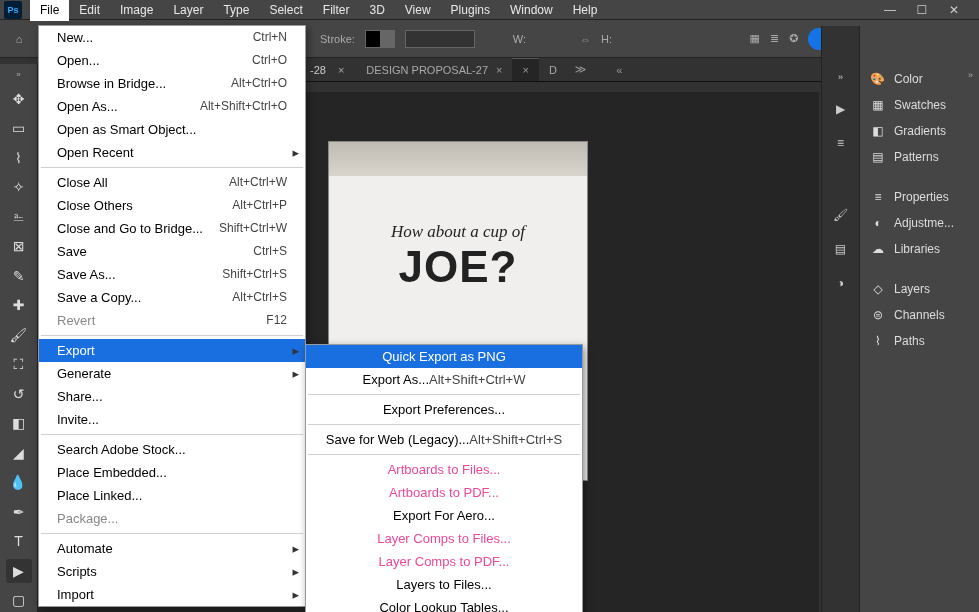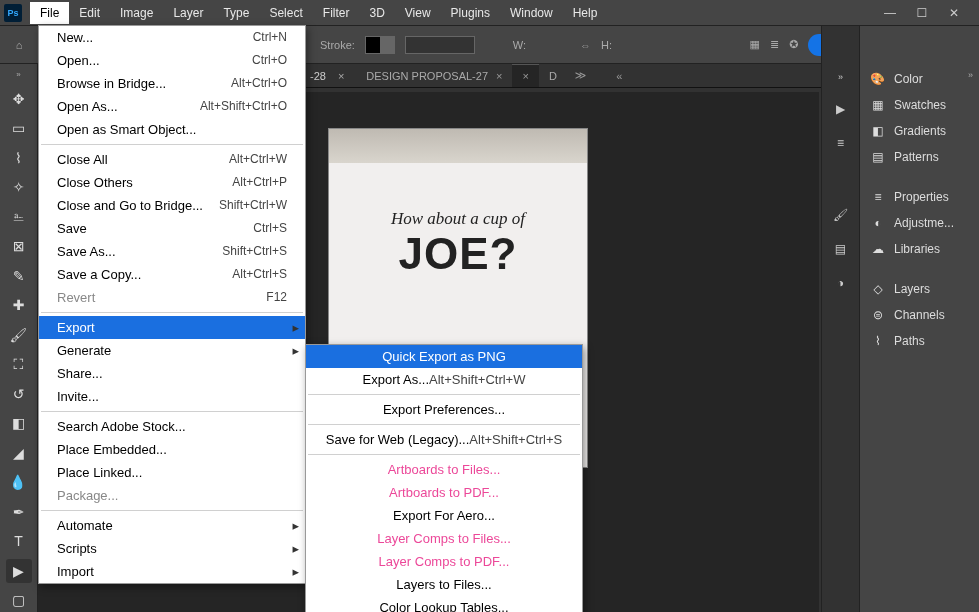--- a/index.html
+++ b/index.html
@@ -10,21 +10,21 @@
       color: #e8e8e8;
       width: 979px;
       height: 612px;
       overflow: hidden;
       position: relative;
       user-select: none;
     }
     
     .menubar {
       background: #454545;
-      height: 26px;
+      height: 20px;
       display: flex;
       align-items: center;
       padding: 0 4px;
       border-bottom: 1px solid #222;
     }
     .ps-logo {
       width: 18px; height: 18px;
       background: #001e36;
       color: #31a8ff;
       font-size: 9px;
@@ -130,21 +130,21 @@
       left: 38px;
       top: 92px;
       right: 160px;
       bottom: 0;
       background: #252525;
       overflow: hidden;
     }
     .canvas-img {
       position: absolute;
       left: 290px;
-      top: 36px;
+      top: 49px;
       width: 260px;
       height: 340px;
       background: #f1efee;
       border: 1px solid #888;
       display: flex;
       flex-direction: column;
       align-items: center;
       justify-content: flex-start;
       padding-top: 80px;
       color: #222;
@@ -404,20 +404,23 @@
       <span>Browse in Bridge...</span>
       <span class="short">Alt+Ctrl+O</span>
     </div>
     <div class="row" style="position: relative;">
       <span>Open As...</span>
       <span class="short">Alt+Shift+Ctrl+O</span>
     </div>
     <div class="row" style="position: relative;">
       <span>Open as Smart Object...</span>
     </div>
+    <div class="row hasSub" style="position: relative;">
+      <span>Open Recent</span>
+    </div>
     <div class="sep"></div>
     <div class="row" style="position: relative;">
       <span>Close All</span>
       <span class="short">Alt+Ctrl+W</span>
     </div>
     <div class="row" style="position: relative;">
       <span>Close Others</span>
       <span class="short">Alt+Ctrl+P</span>
     </div>
     <div class="row" style="position: relative;">

